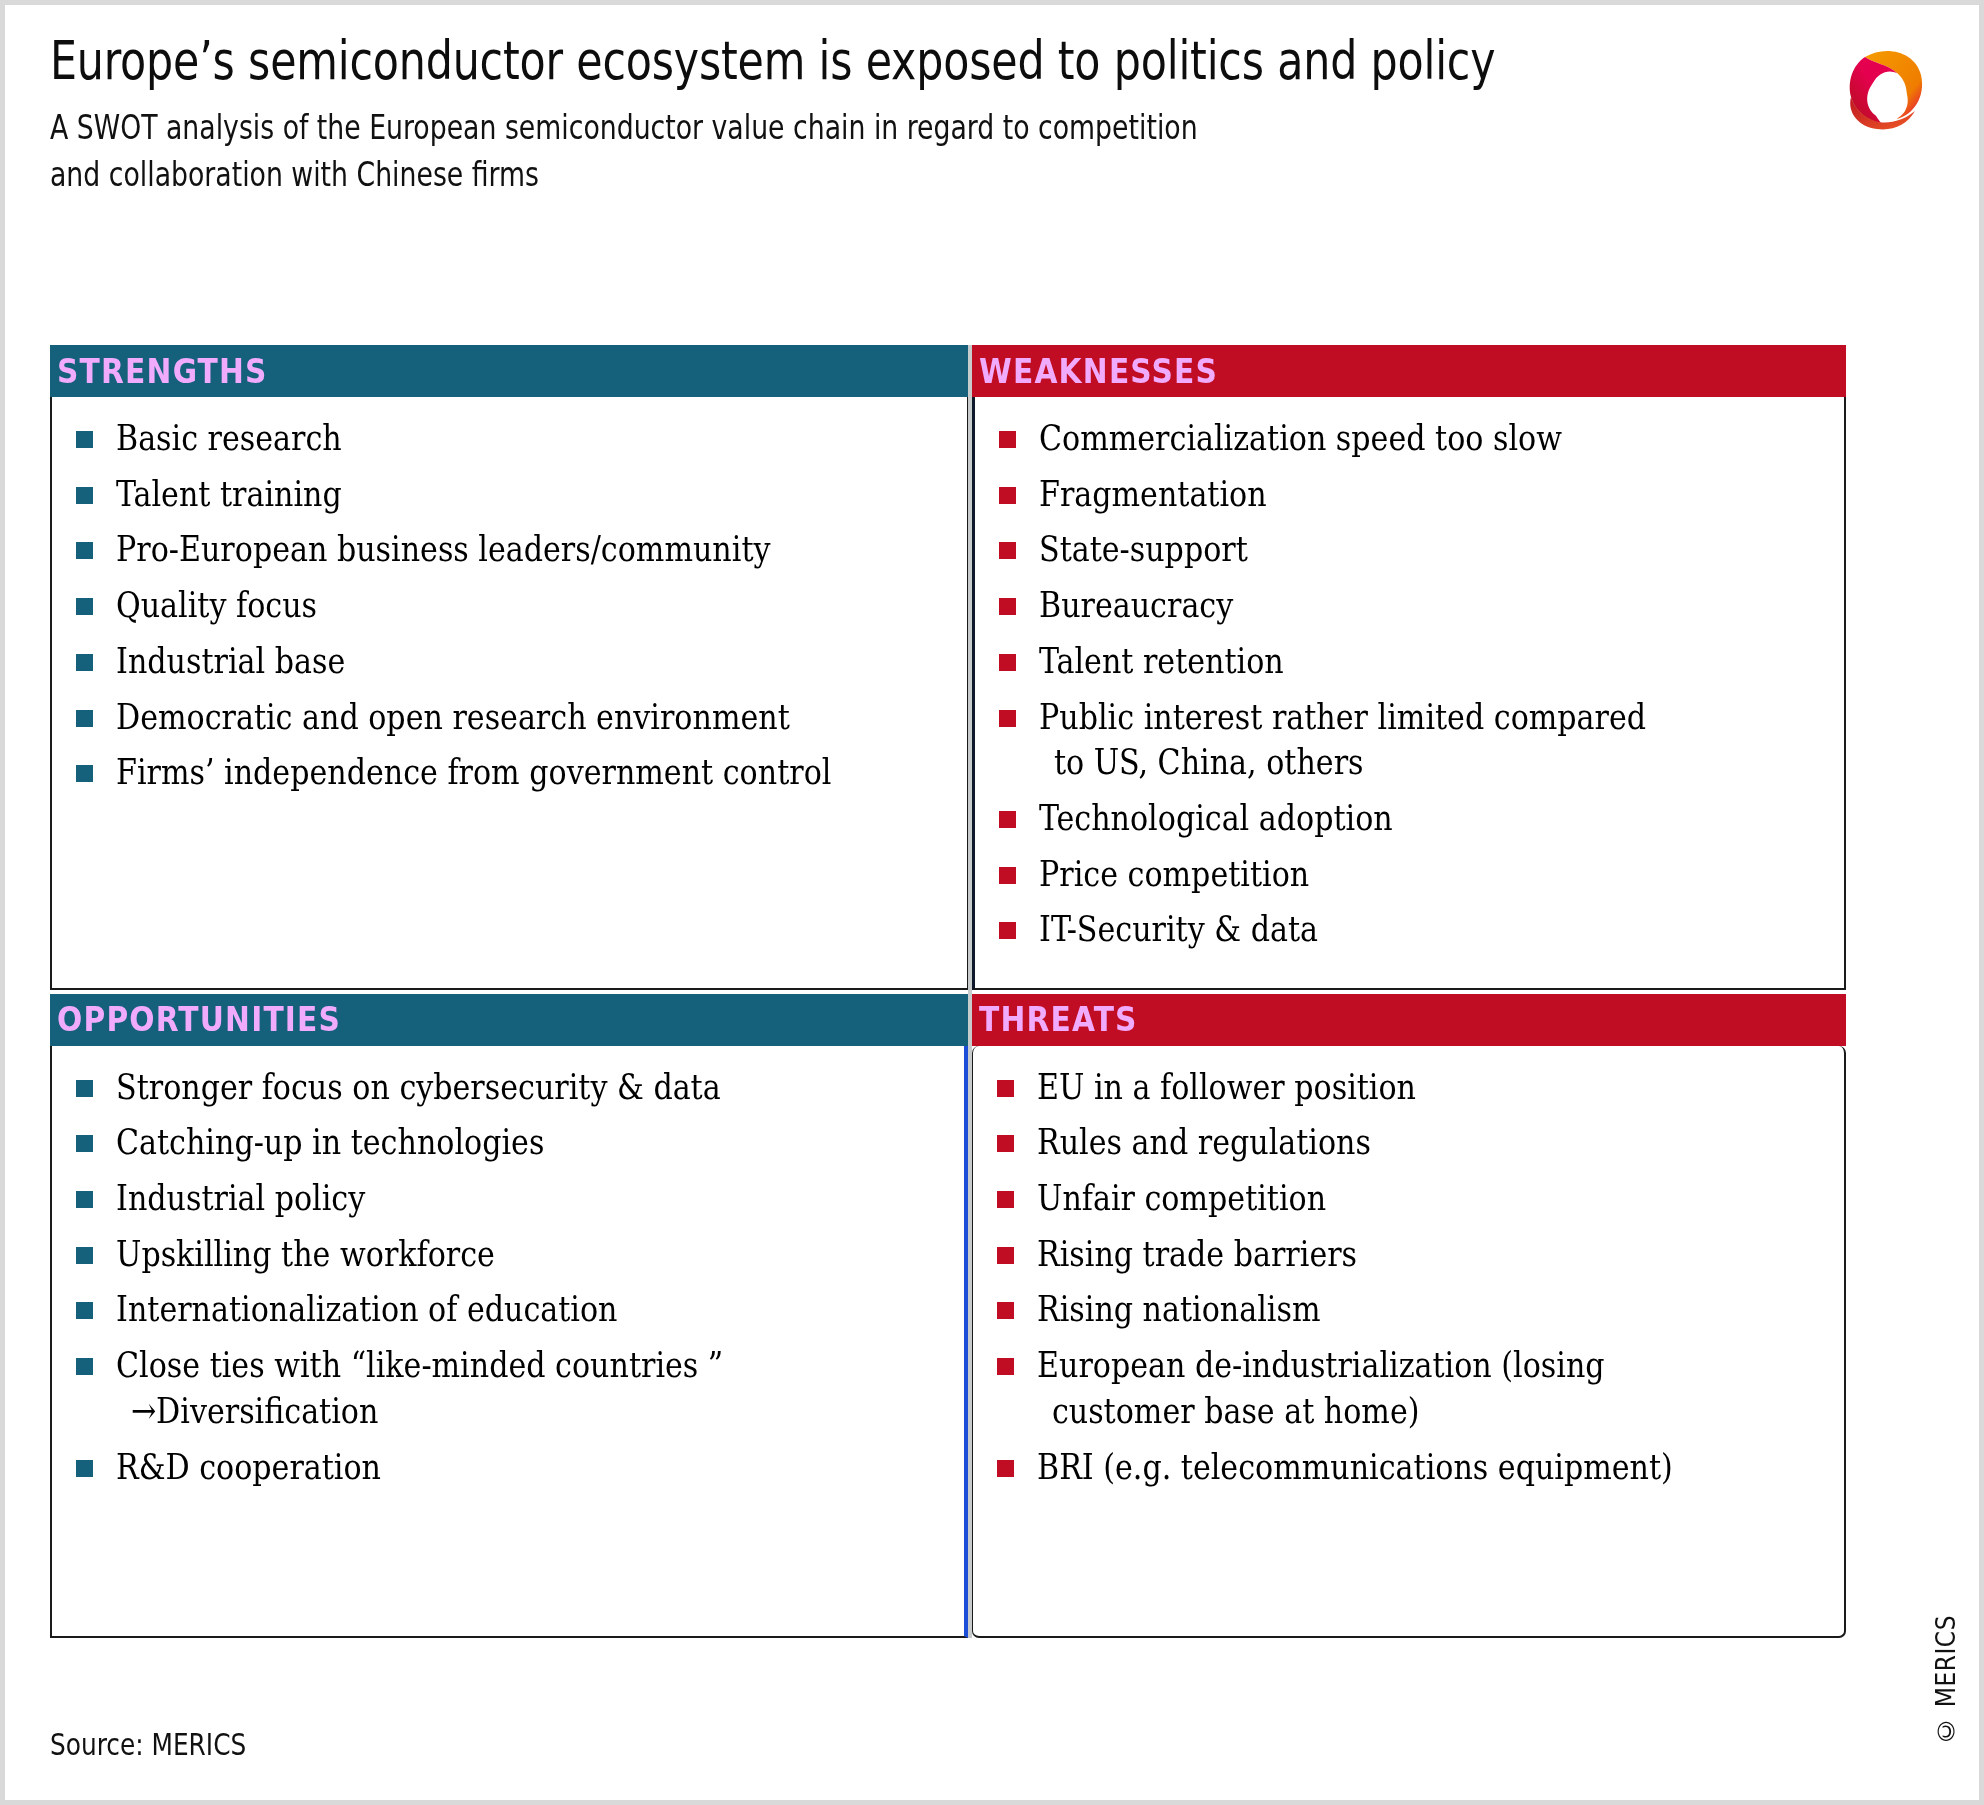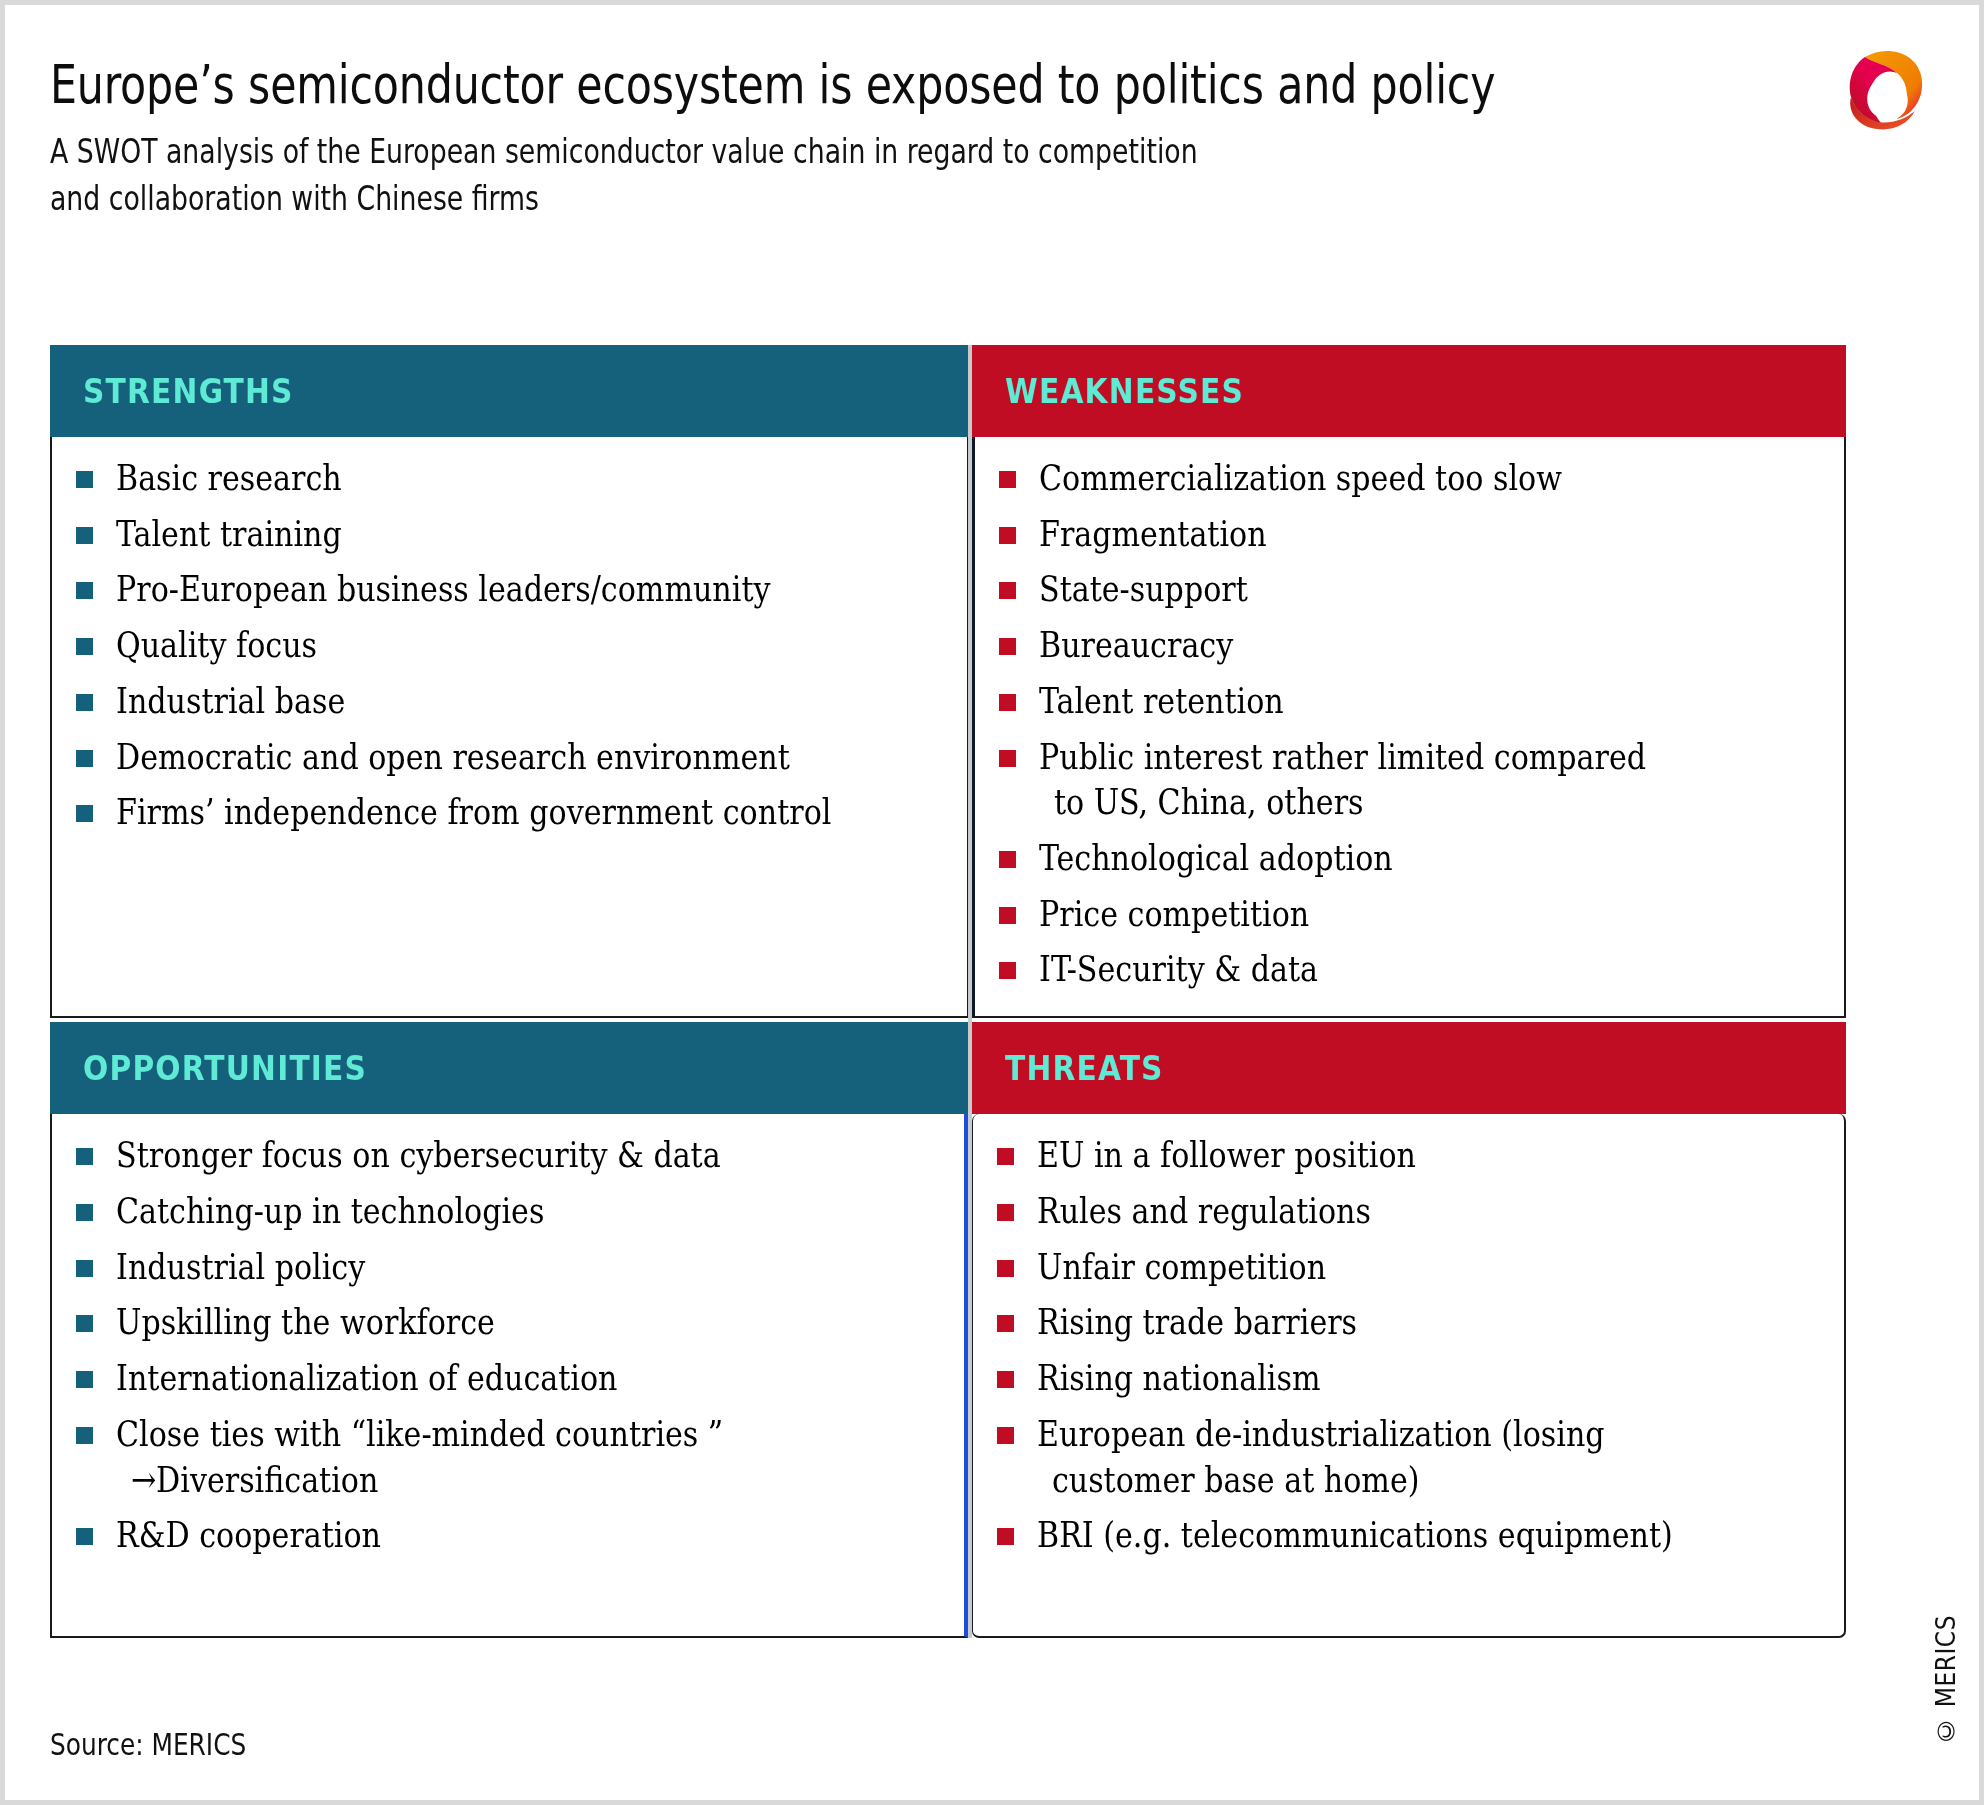--- a/index.html
+++ b/index.html
@@ -16,21 +16,21 @@
     width: 1984px;
     height: 1805px;
     background: #ffffff;
     border: 5px solid #d9d9d9;
   }
 
   
   #header {
     position: absolute;
     left: 45px;
-    top: 50px;
+    top: 26px;
     width: 1800px;
   }
   #title {
     font-family: "DejaVu Sans Condensed", "Liberation Sans Narrow", "Liberation Sans", sans-serif;
     font-size: 54px;
     font-weight: 400;
     color: #0d0d0d;
     line-height: 1.12;
     letter-spacing: -0.2px;
     white-space: nowrap;
@@ -67,29 +67,29 @@
     height: 1293px;
     display: grid;
     grid-template-columns: 918px 4px 874px;
     grid-template-rows: 1fr 4px 1fr;
   }
   .divider-v { background: #c8cbcc; }
   .divider-h { background: #ffffff; }
 
   .quad { display: flex; flex-direction: column; min-width: 0; }
   .quad-head {
-    height: 92px;
+    height: 52px;
     display: flex;
     align-items: center;
-    padding-left: 33px;
+    padding-left: 7px;
     font-family: "DejaVu Sans Condensed", "Liberation Sans Narrow", "Liberation Sans", sans-serif;
     font-size: 33px;
     font-weight: 700;
     letter-spacing: 1.2px;
-    color: #5eead4;
+    color: #f0abfc;
     flex: 0 0 auto;
   }
   .quad-head.teal { background: #15607a; }
   .quad-head.red  { background: #c10d23; }
 
   .quad-body {
     flex: 1 1 auto;
     border: 2px solid #1a1a1a;
     border-top: none;
     padding: 18px 24px 14px 20px;

